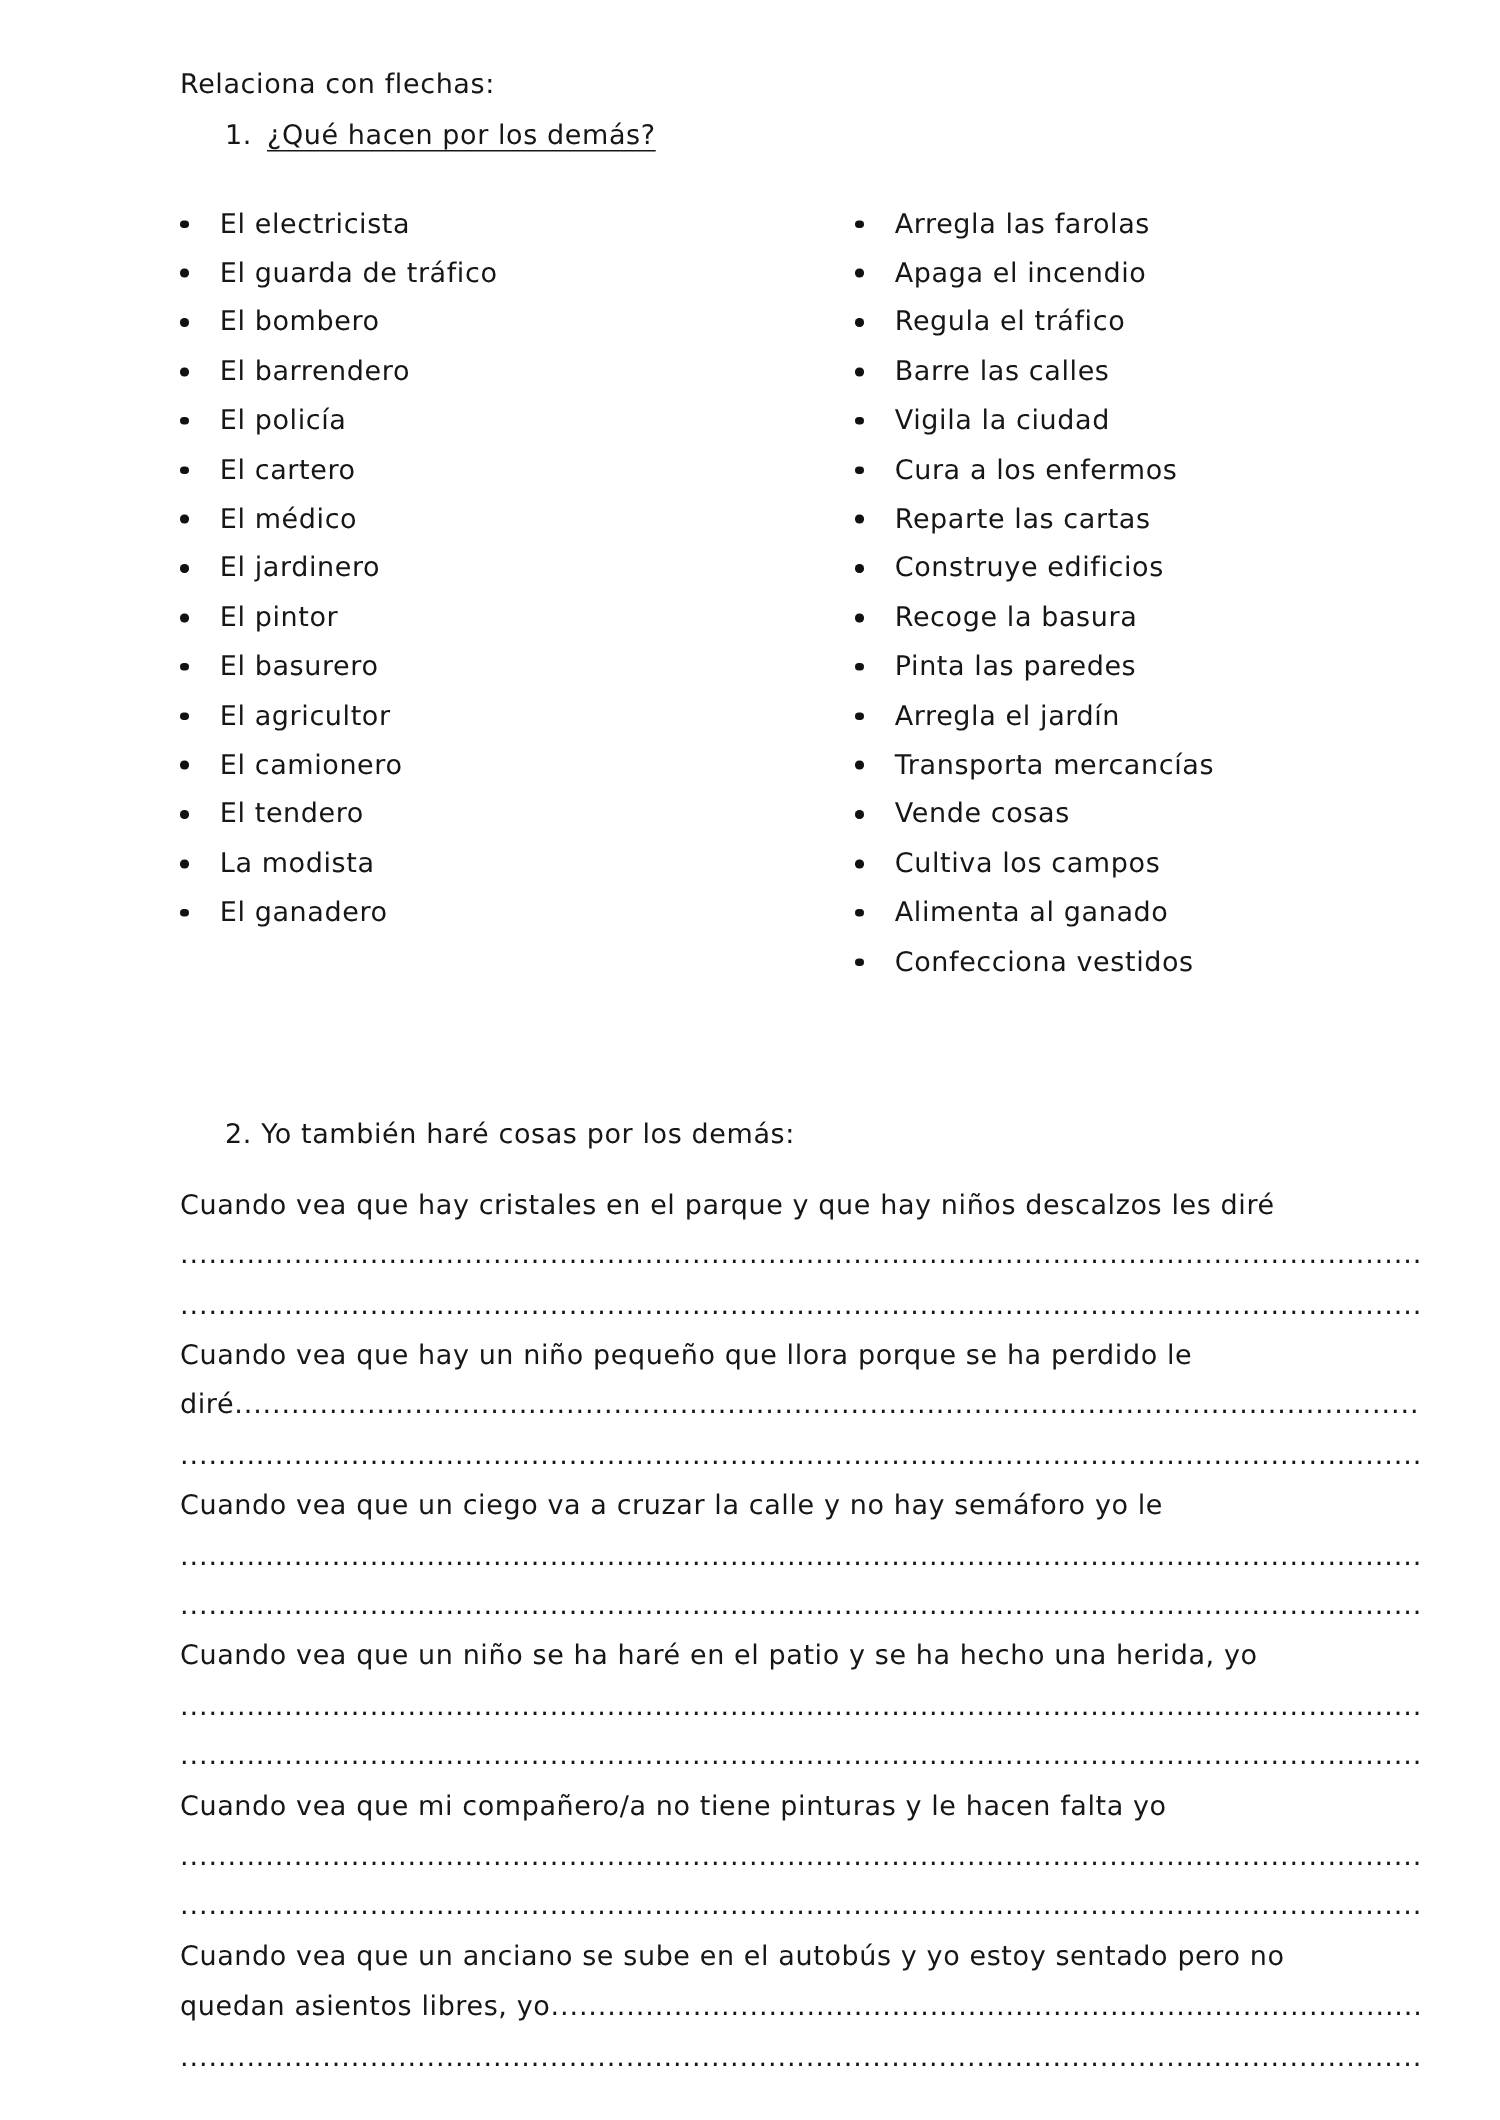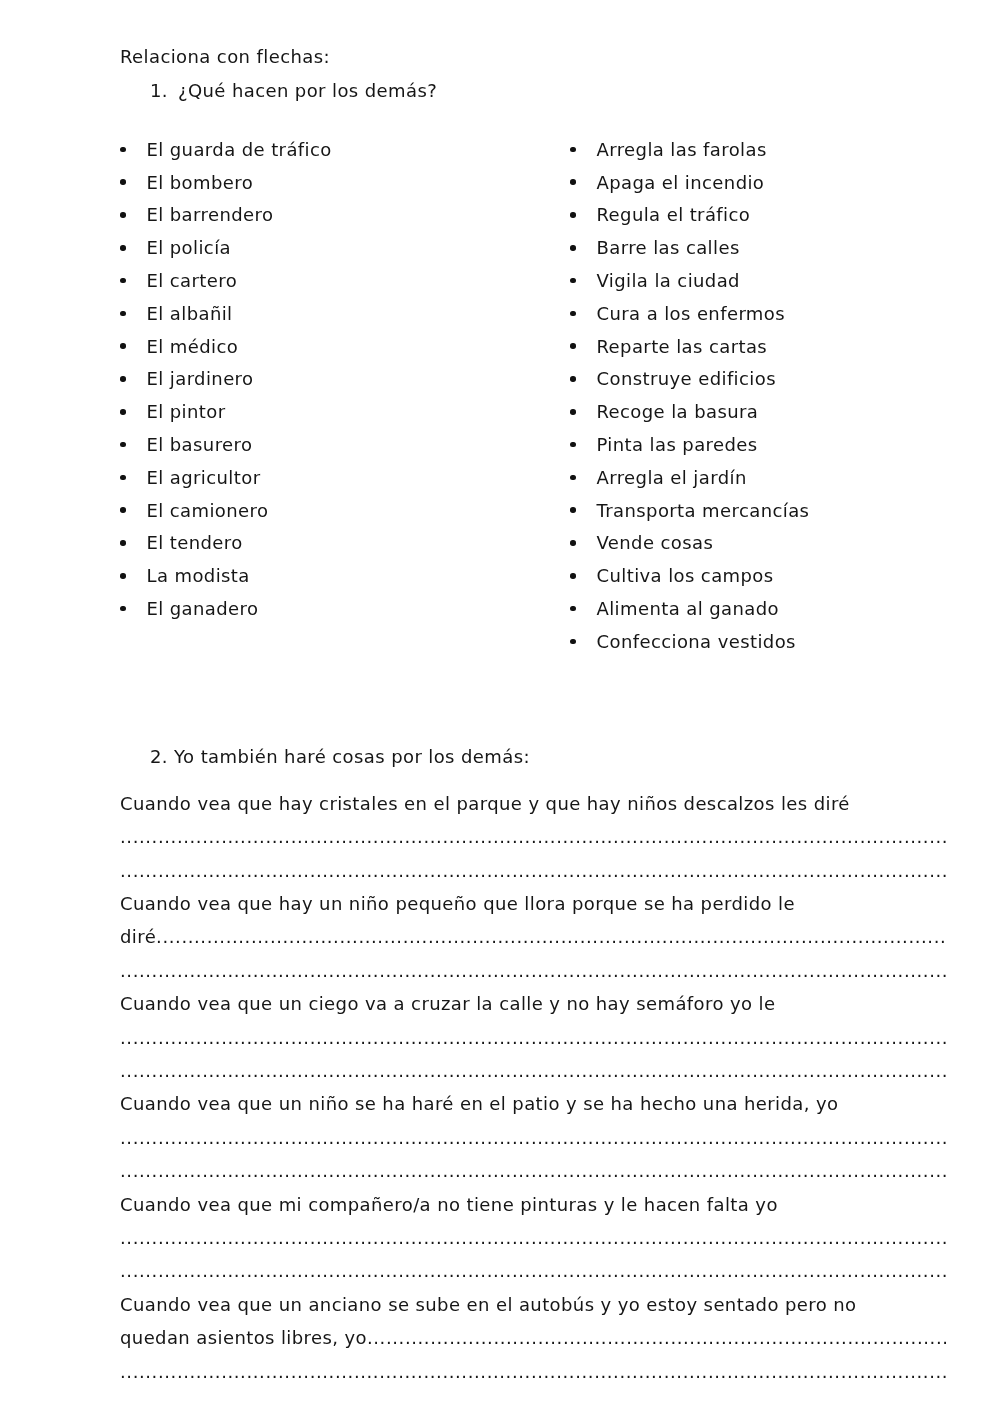--- a/index.html
+++ b/index.html
@@ -17,21 +17,21 @@
     overflow: hidden;
   }
   .title { font-size: 18px; }
   .q1head {
     margin-top: 13px;
     padding-left: 30px;
     display: flex;
     gap: 10px;
     align-items: baseline;
   }
-  .q1head .question { text-underline-offset: 4px; }
+  .q1head .question { text-decoration: underline; text-underline-offset: 4px; }
 
   .cols { display: flex; margin-top: 32px; }
   .match-list { list-style: none; margin: 0; padding: 0; }
   .match-list.left { width: 450px; flex: 0 0 auto; }
   .match-list.right { flex: 1 1 auto; }
   .match-list li {
     display: flex;
     align-items: center;
     height: 32.8px;
   }
@@ -76,41 +76,41 @@
 
   <div class="q1head">
     <span>1.</span>
     <span class="question">¿Qué hacen por los demás?</span>
   </div>
 
   <div class="cols">
     <ul class="match-list left">
       <li>
           <span class="bullet"></span>
+          <span>El electricista</span>
+        </li>
+      <li>
+          <span class="bullet"></span>
           <span>El guarda de tráfico</span>
         </li>
       <li>
           <span class="bullet"></span>
           <span>El bombero</span>
         </li>
       <li>
           <span class="bullet"></span>
           <span>El barrendero</span>
         </li>
       <li>
           <span class="bullet"></span>
           <span>El policía</span>
         </li>
       <li>
           <span class="bullet"></span>
           <span>El cartero</span>
-        </li>
-      <li>
-          <span class="bullet"></span>
-          <span>El albañil</span>
         </li>
       <li>
           <span class="bullet"></span>
           <span>El médico</span>
         </li>
       <li>
           <span class="bullet"></span>
           <span>El jardinero</span>
         </li>
       <li>

